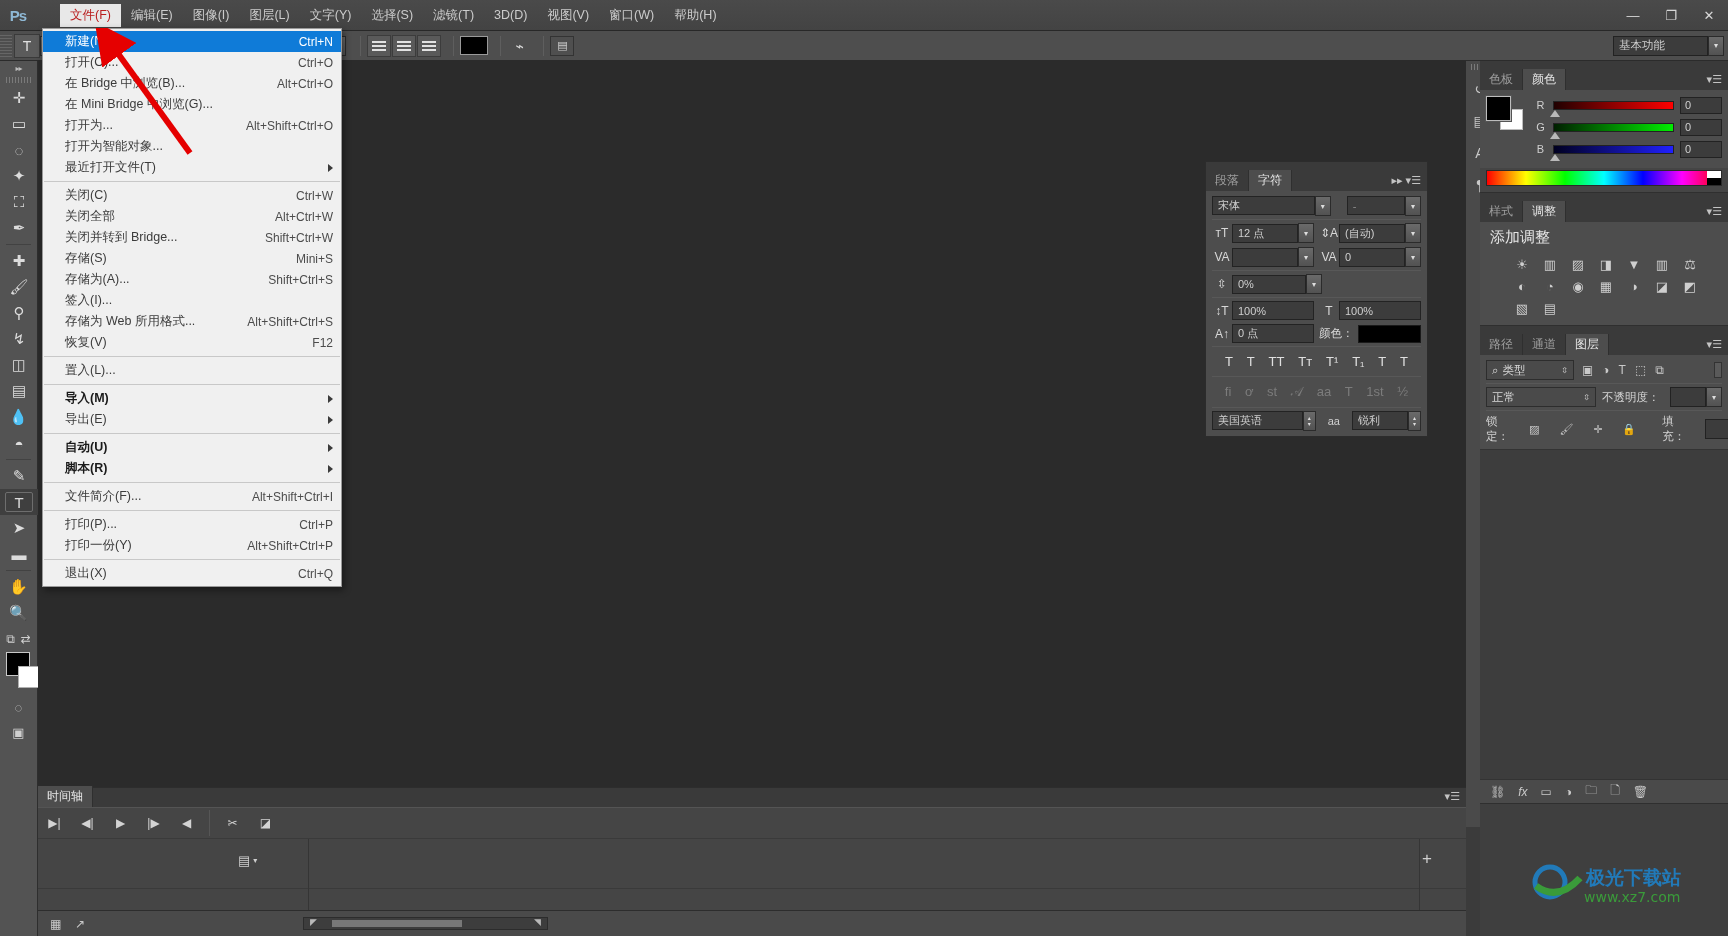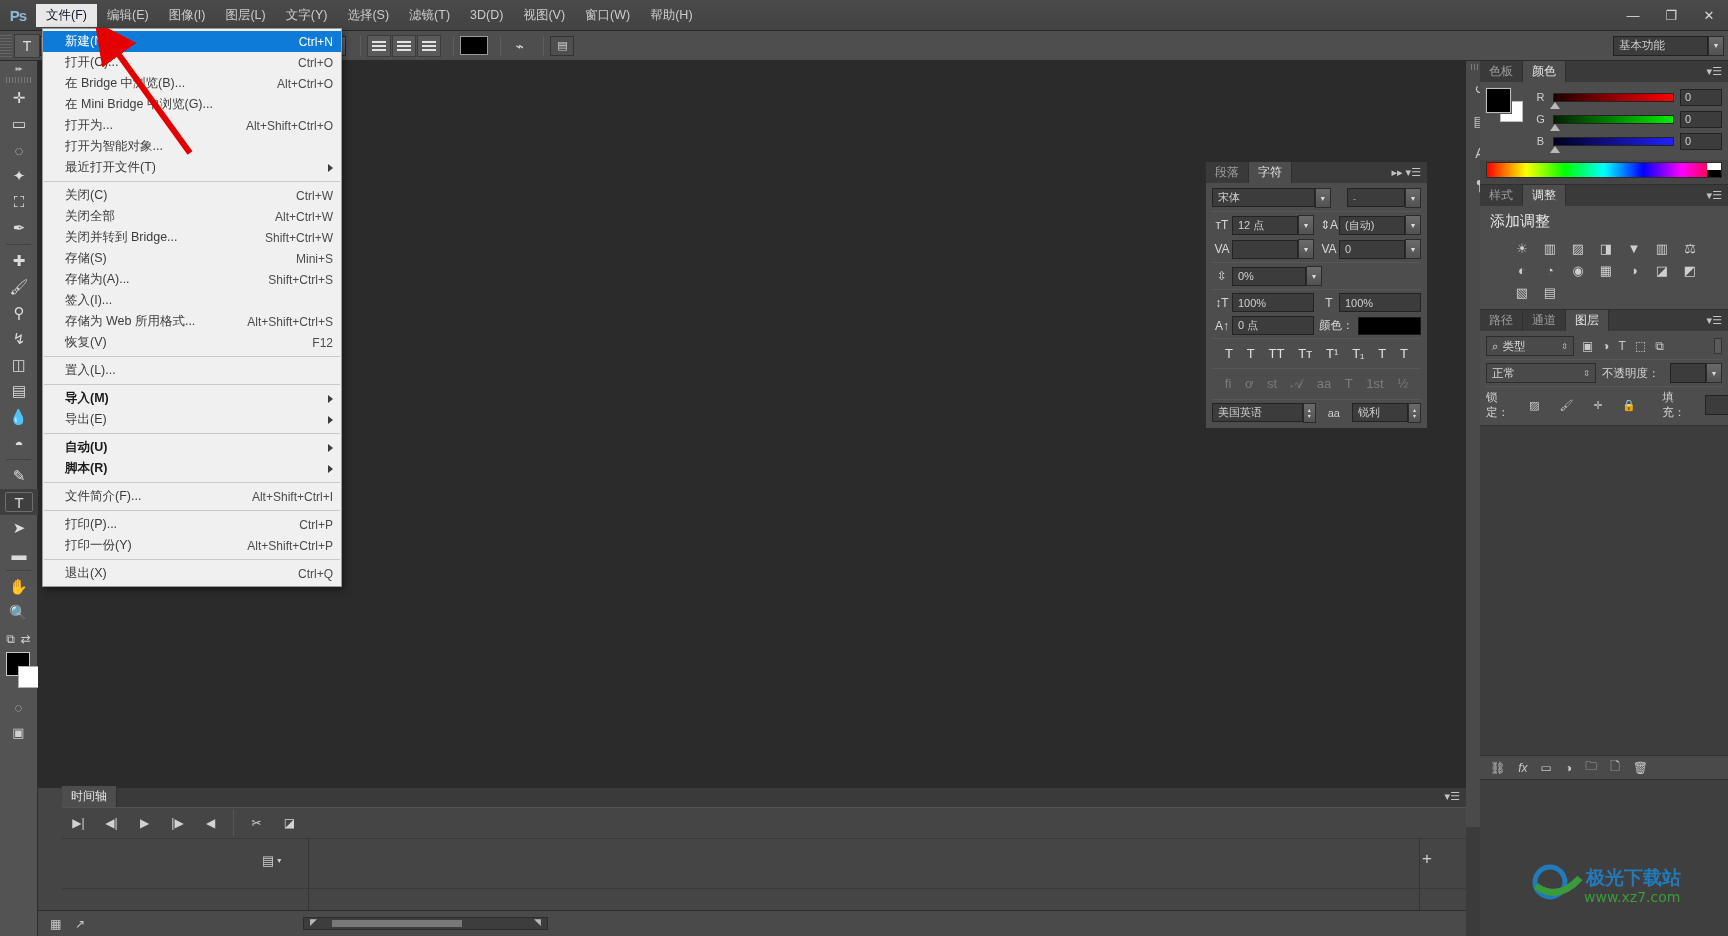--- a/index.html
+++ b/index.html
@@ -20,21 +20,21 @@
   }
   #ps-logo{
     width:36px; height:31px; display:flex; align-items:center; justify-content:center;
     color:#8fb9d6; font-weight:bold; font-size:15px; letter-spacing:-1px;
   }
   .menubar{ display:flex; align-items:center; height:31px; }
   .menubar .m{
     padding:0 10px; height:23px; line-height:23px; color:#ccc; font-size:12.5px;
     cursor:default;
   }
-  .menubar .m.open{ background:#e8e8e8; color:#0f172a; }
+  .menubar .m.open{ background:#e8e8e8; color:#b91c1c;margin-left:24px; }
   #winbtns{ margin-left:auto; display:flex; height:31px; align-items:center; }
   #winbtns div{
     width:38px; height:31px; display:flex; align-items:center; justify-content:center;
     color:#d8d8d8; font-size:13px;
   }
 
   
   #optionsbar{
     left:0; top:31px; width:1728px; height:30px;
     background:#4e4e4e; border-bottom:1px solid #2b2b2b;
@@ -124,21 +124,21 @@
     border-right:1px solid #333;
   }
   .rail-ico{ width:28px;height:32px; display:flex;align-items:center;justify-content:center;
     color:#c8c8c8; font-size:14px;}
   .rail-grip{height:12px;background:repeating-linear-gradient(to right,#7a7a7a 0 1px,transparent 1px 3px);
     background-size:18px 6px;background-repeat:no-repeat;background-position:5px 3px;}
 
   #rightdock{ left:1480px; top:61px; width:248px; height:875px; background:#3f3f3f; }
 
   .panel{ background:#454545; border-bottom:1px solid #2f2f2f; }
-  .tabrow{ display:flex; align-items:flex-end; height:21px; background:#3a3a3a; position:relative; }
+  .tabrow{ display:flex; align-items:flex-end; height:29px; background:#3a3a3a; position:relative; }
   .ptab{
     padding:0 9px; height:21px; line-height:21px; font-size:12px; color:#9d9d9d;
     background:#3a3a3a; border-right:1px solid #2f2f2f;
   }
   .ptab.active{ background:#4d4d4d; color:#e4e4e4; }
   .pmenu{ margin-left:auto; padding-right:6px; color:#c4c4c4; font-size:11px; line-height:21px;}
   .pbody{ background:#4d4d4d; padding:6px; }
 
   .cswatch-wrap{ position:relative; width:40px; height:34px; }
   .cs-fg{ position:absolute; left:0; top:0; width:25px;height:25px;background:#000;
@@ -175,21 +175,21 @@
     height:20px; background:#4a4a4a; border:1px solid #2d2d2d; color:#d6d6d6;
     display:flex; align-items:center; padding:0 5px; font-size:11.5px;
   }
   .lay-icons{ display:flex; gap:9px; align-items:center; color:#c9c9c9; font-size:12px;}
   #layerlist{ background:#3d3d3d; height:330px; border-top:1px solid #333;}
   #layerfooter{ height:24px; background:#4a4a4a; border-top:1px solid #333;
     display:flex;align-items:center; gap:13px; padding-left:10px; color:#c9c9c9; font-size:12px;}
 
   
   #timeline{ left:38px; top:787px; width:1428px; height:123px; background:#454545;
-    border-top:1px solid #2d2d2d;padding-left:24px; }
+    border-top:1px solid #2d2d2d; }
   #tl-tabrow{ display:flex; align-items:flex-end; height:19px; background:#3a3a3a;}
   #tl-controls{ height:32px; display:flex; align-items:center; border-bottom:1px solid #3a3a3a;
     border-top:1px solid #545454;}
   .tlbtn{ width:33px;height:32px; display:flex;align-items:center;justify-content:center;
     color:#d3d3d3; font-size:12px;}
   #tl-body{ height:50px; display:flex; align-items:center; position:relative;
      border-bottom:1px solid #3a3a3a;}
   #tl-plus{ position:absolute; right:34px; top:10px; color:#d0d0d0; font-size:17px; }
 
   

